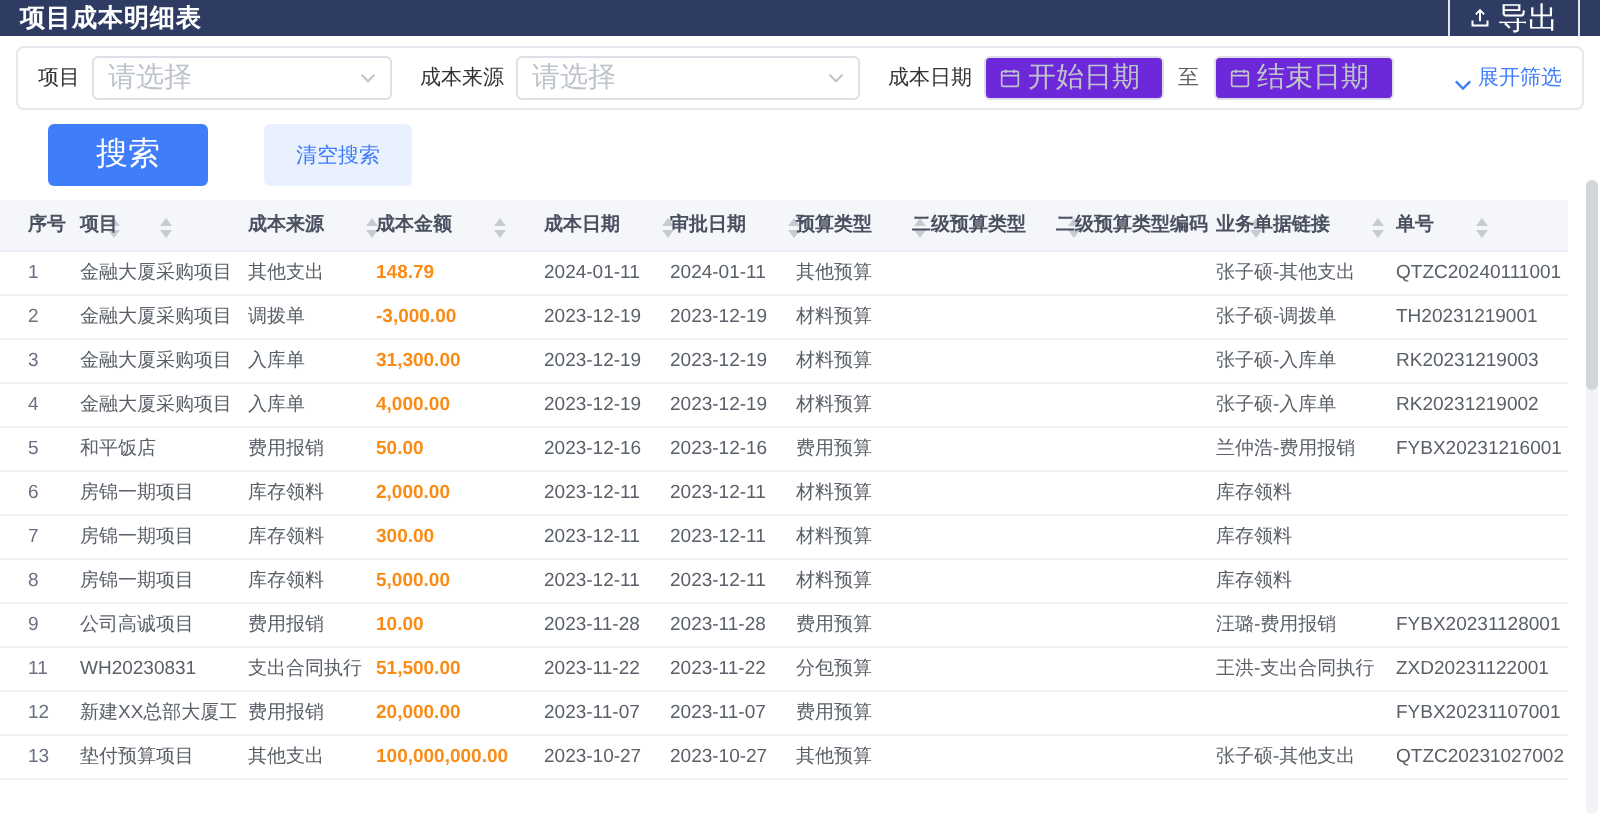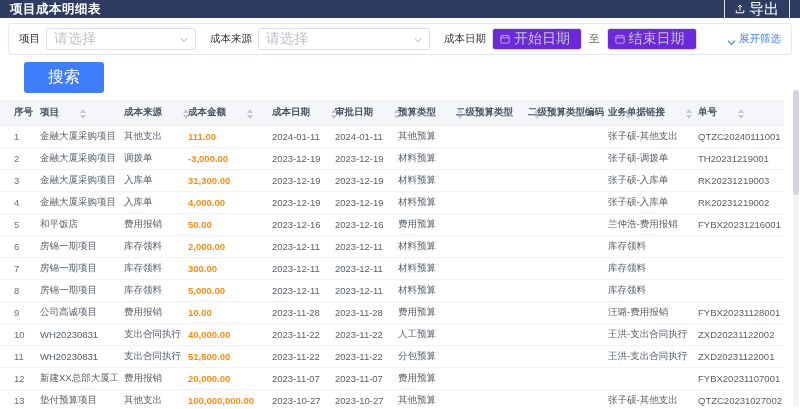--- a/index.html
+++ b/index.html
@@ -113,20 +113,21 @@
         <svg width="9" height="7" viewBox="0 0 10 7">
             <path d="M1 1.5 L5 5.5 L9 1.5" stroke="#3f7dfa" stroke-width="1.3" fill="none"></path>
           </svg>
       </span>
       <span>展开筛选</span>
     </div>
   </div>
 
   <div class="actions">
     <button class="btn-primary">搜索</button>
+    <button class="btn-ghost">清空搜索</button>
   </div>
 
   <div class="table-wrap">
     <table>
       <colgroup id="cols">
           <col style="width: 34px;">
           <col style="width: 84px;">
           <col style="width: 64px;">
           <col style="width: 84px;">
           <col style="width: 63px;">
@@ -216,21 +217,21 @@
                   <i class="down"></i>
                 </span>
               </span></th>
           </tr>
         </thead>
       <tbody id="tbody">
           <tr>
             <td>1</td>
             <td>金融大厦采购项目</td>
             <td>其他支出</td>
-            <td class="amount">111.00</td>
+            <td class="amount">148.79</td>
             <td>2024-01-11</td>
             <td>2024-01-11</td>
             <td>其他预算</td>
             <td></td>
             <td></td>
             <td class="link-cell">张子硕-其他支出</td>
             <td>QTZC20240111001</td>
           </tr>
           <tr>
             <td>2</td>
@@ -330,33 +331,20 @@
             <td class="amount">10.00</td>
             <td>2023-11-28</td>
             <td>2023-11-28</td>
             <td>费用预算</td>
             <td></td>
             <td></td>
             <td class="link-cell">汪璐-费用报销</td>
             <td>FYBX20231128001</td>
           </tr>
           <tr>
-            <td>10</td>
-            <td>WH20230831</td>
-            <td>支出合同执行</td>
-            <td class="amount">40,000.00</td>
-            <td>2023-11-22</td>
-            <td>2023-11-22</td>
-            <td>人工预算</td>
-            <td></td>
-            <td></td>
-            <td class="link-cell">王洪-支出合同执行</td>
-            <td>ZXD20231122002</td>
-          </tr>
-          <tr>
             <td>11</td>
             <td>WH20230831</td>
             <td>支出合同执行</td>
             <td class="amount">51,500.00</td>
             <td>2023-11-22</td>
             <td>2023-11-22</td>
             <td>分包预算</td>
             <td></td>
             <td></td>
             <td class="link-cell">王洪-支出合同执行</td>

